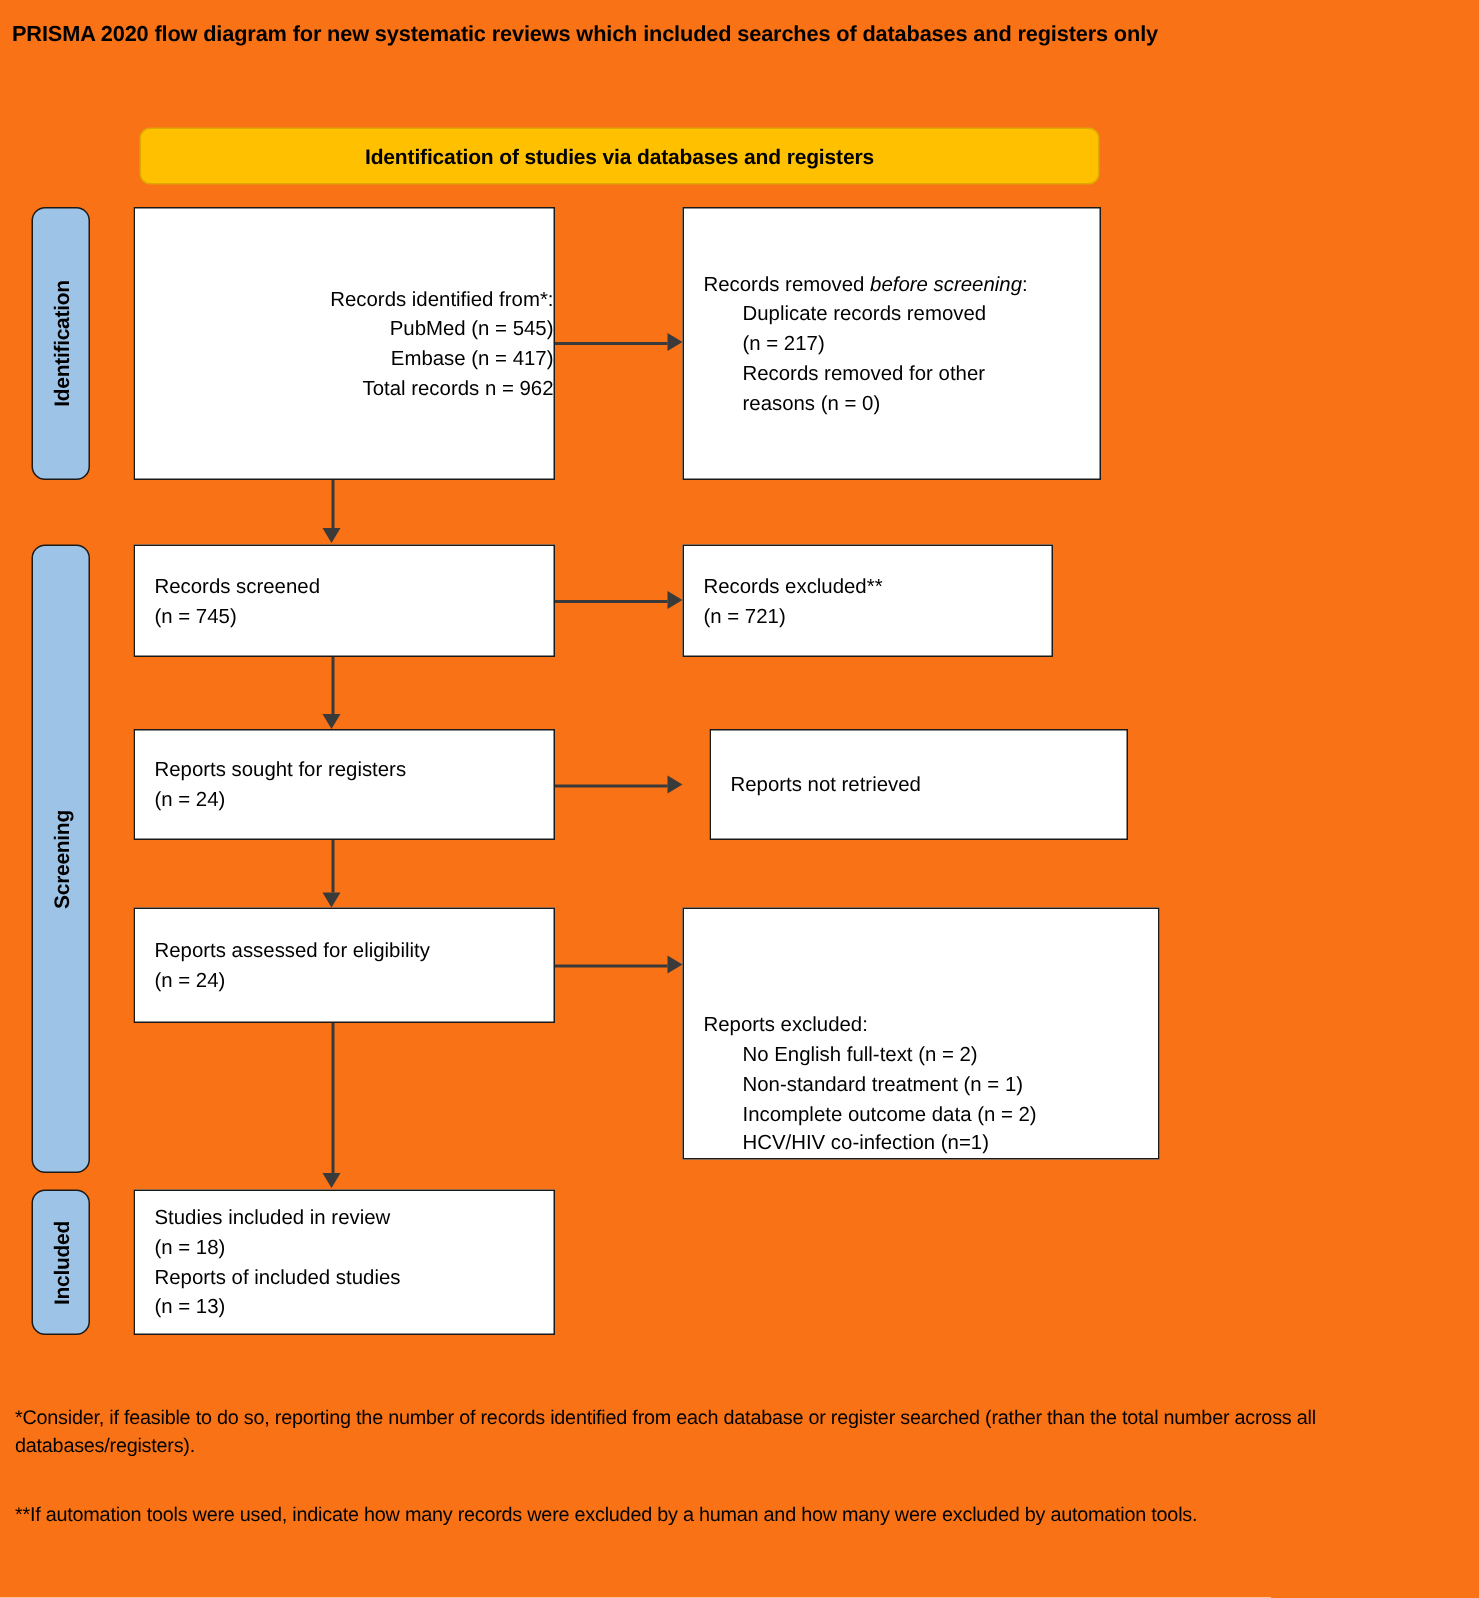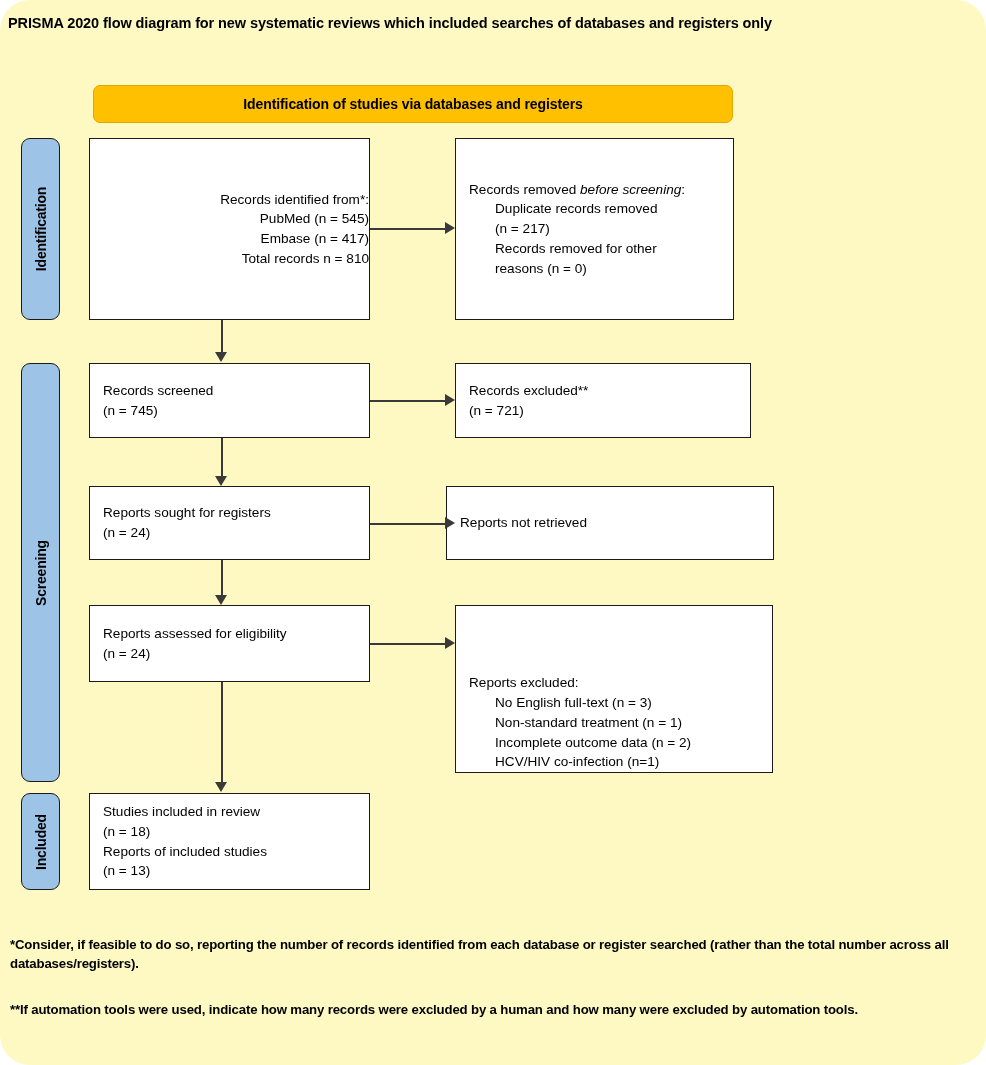--- a/index.html
+++ b/index.html
@@ -10,23 +10,22 @@
   }
   body {
     font-family: "Liberation Sans", sans-serif;
     color: #000000;
     -webkit-font-smoothing: antialiased;
   }
   #canvas {
     position: relative;
     width: 986px;
     height: 1065px;
-    background: #fef9c3;
+    background: #f97316;
     overflow: hidden;
-    border-radius: 30px;
   }
 
   
   .page-title {
     position: absolute;
     left: 8px;
     top: 14px;
     width: 970px;
     font-size: 14.5px;
     font-weight: bold;
@@ -121,21 +120,20 @@
     border-left: 10px solid #3a3a3a;
   }
 
   
   .footnote {
     position: absolute;
     font-size: 13.2px;
     line-height: 1.45;
     letter-spacing: -0.15px;
     color: #000;
-    font-weight: bold;
   }
 </style>
 </head>
 <body>
 
 <div id="canvas">
 
   <div class="page-title">PRISMA 2020 flow diagram for new systematic reviews which included searches of databases and registers only</div>
 
   <div class="stage-bar" style="left:21px; top:138px; width:39px; height:182px;">
@@ -152,21 +150,21 @@
 
   <div class="banner" style="left:93px; top:85px; width:640px; height:38px;">
     <span>Identification of studies via databases and registers</span>
   </div>
 
   <div class="flowbox" style="left:89px; top:138px; width:281px; height:182px;text-align:right;">
     <div class="boxtext">
       <span class="ln">Records identified from*:</span>
       <span class="ln indent">PubMed (n = 545)</span>
       <span class="ln indent">Embase (n = 417)</span>
-      <span class="ln indent">Total records n = 810</span>
+      <span class="ln indent">Total records n = 962</span>
     </div>
   </div>
 
   <div class="flowbox" style="left:455px; top:138px; width:279px; height:182px;">
     <div class="boxtext">
       <span class="ln wrapline" style="max-width:240px;"><span>Records removed </span><span class="it">before screening</span><span>:</span></span>
       <span class="ln indent">Duplicate records removed</span>
       <span class="ln indent">(n = 217)</span>
       <span class="ln indent">Records removed for other</span>
       <span class="ln indent">reasons (n = 0)</span>
@@ -179,41 +177,41 @@
   <div class="vline" style="left:221px; top:320px; height:32px;"></div>
   <div class="arrow-down" style="left:215px; top:352px;"></div>
 
   <div class="flowbox" style="left:89px; top:363px; width:281px; height:75px;">
     <div class="boxtext">
       <span class="ln">Records screened</span>
       <span class="ln">(n = 745)</span>
     </div>
   </div>
 
-  <div class="flowbox" style="left:455px; top:363px; width:296px; height:75px;">
+  <div class="flowbox" style="left:455px; top:363px; width:247px; height:75px;">
     <div class="boxtext">
       <span class="ln">Records excluded**</span>
       <span class="ln">(n = 721)</span>
     </div>
   </div>
 
   <div class="hline" style="left:370px; top:400px; width:75px;"></div>
   <div class="arrow-right" style="left:445px; top:394px;"></div>
 
   <div class="vline" style="left:221px; top:438px; height:38px;"></div>
   <div class="arrow-down" style="left:215px; top:476px;"></div>
 
   <div class="flowbox" style="left:89px; top:486px; width:281px; height:74px;">
     <div class="boxtext">
       <span class="ln">Reports sought for registers</span>
       <span class="ln">(n = 24)</span>
     </div>
   </div>
 
-  <div class="flowbox" style="left:446px; top:486px; width:328px; height:74px;">
+  <div class="flowbox" style="left:473px; top:486px; width:279px; height:74px;">
     <div class="boxtext">
       <span class="ln">Reports not retrieved</span>
     </div>
   </div>
 
   <div class="hline" style="left:370px; top:523px; width:75px;"></div>
   <div class="arrow-right" style="left:445px; top:517px;"></div>
 
   <div class="vline" style="left:221px; top:560px; height:35px;"></div>
   <div class="arrow-down" style="left:215px; top:595px;"></div>
@@ -221,21 +219,21 @@
   <div class="flowbox" style="left:89px; top:605px; width:281px; height:77px;">
     <div class="boxtext">
       <span class="ln">Reports assessed for eligibility</span>
       <span class="ln">(n = 24)</span>
     </div>
   </div>
 
   <div class="flowbox" style="left:455px; top:605px; width:318px; height:168px;align-items:flex-end;">
     <div class="boxtext">
       <span class="ln">Reports excluded:</span>
-      <span class="ln indent">No English full-text (n = 3)</span>
+      <span class="ln indent">No English full-text (n = 2)</span>
       <span class="ln indent">Non-standard treatment (n = 1)</span>
       <span class="ln indent">Incomplete outcome data (n = 2)</span>
       <span class="ln indent">HCV/HIV co-infection (n=1)</span>
     </div>
   </div>
 
   <div class="hline" style="left:370px; top:643px; width:75px;"></div>
   <div class="arrow-right" style="left:445px; top:637px;"></div>
 
   <div class="vline" style="left:221px; top:682px; height:100px;"></div>

